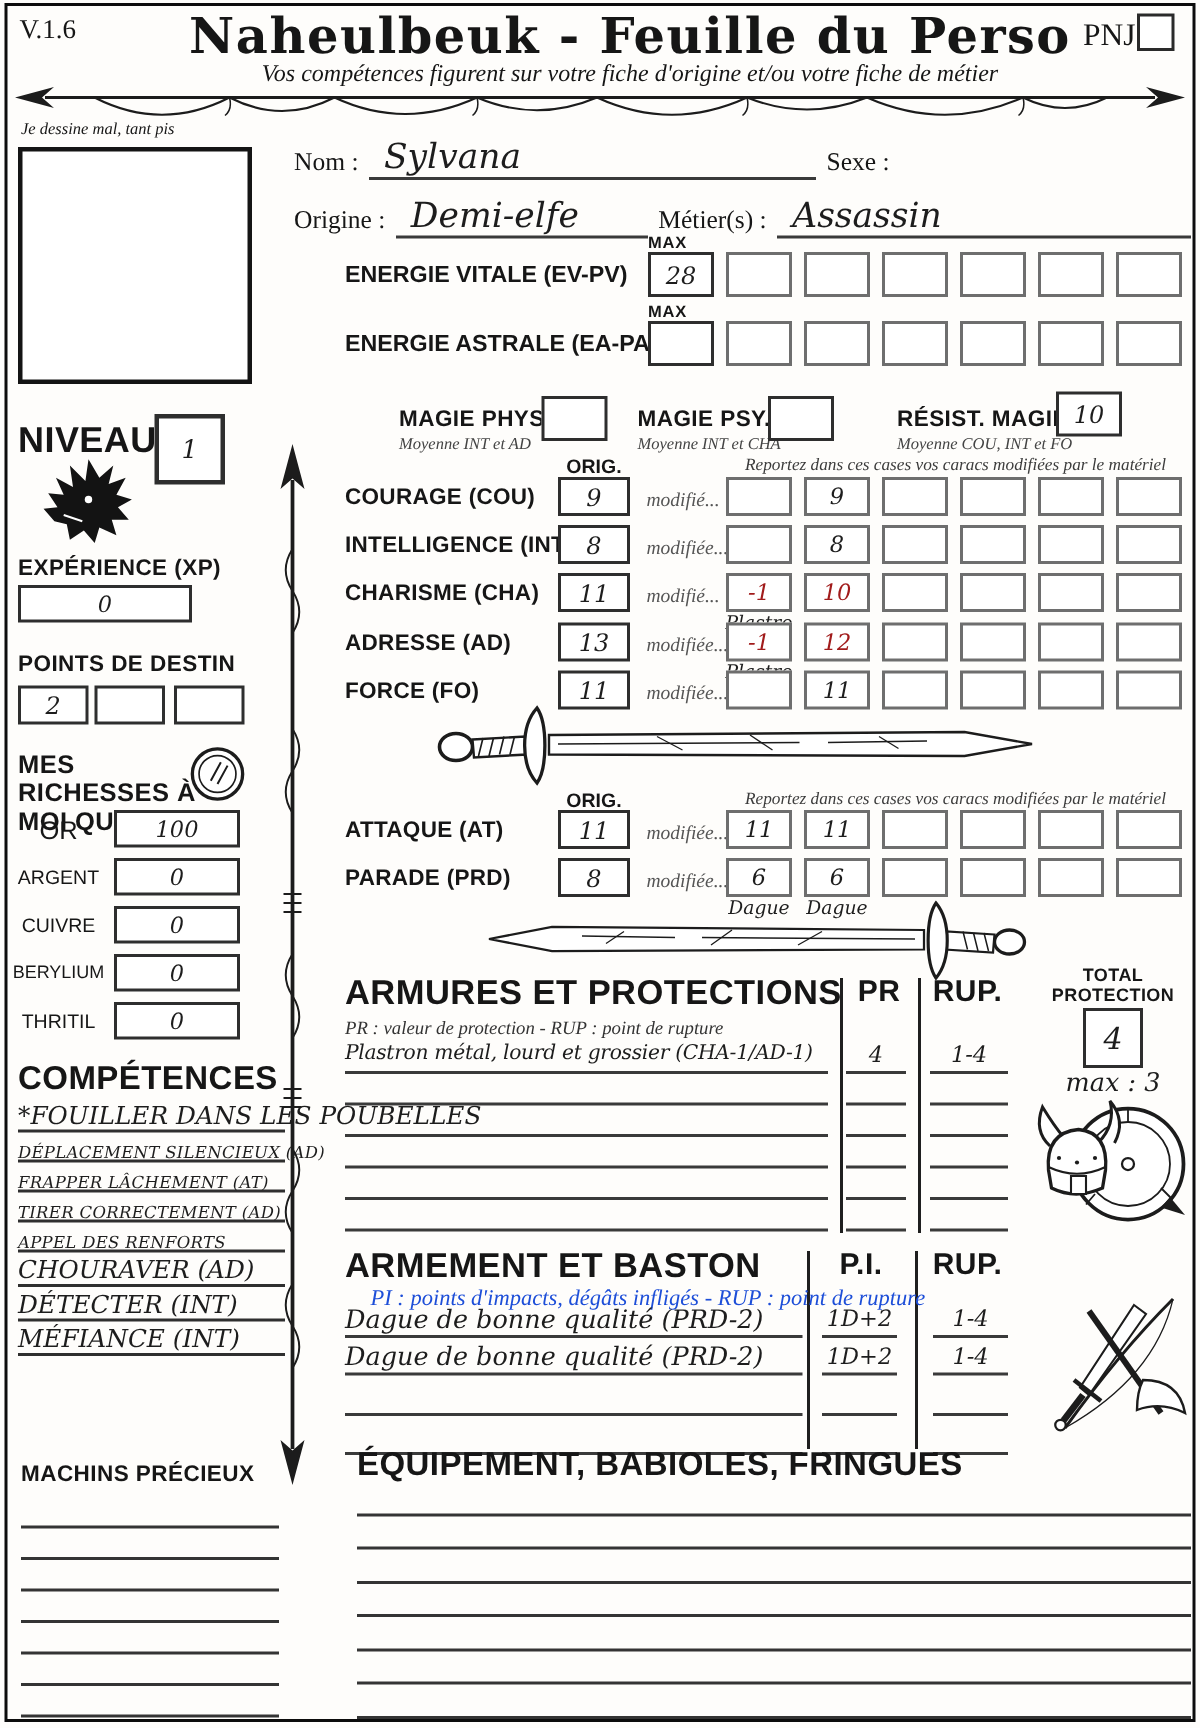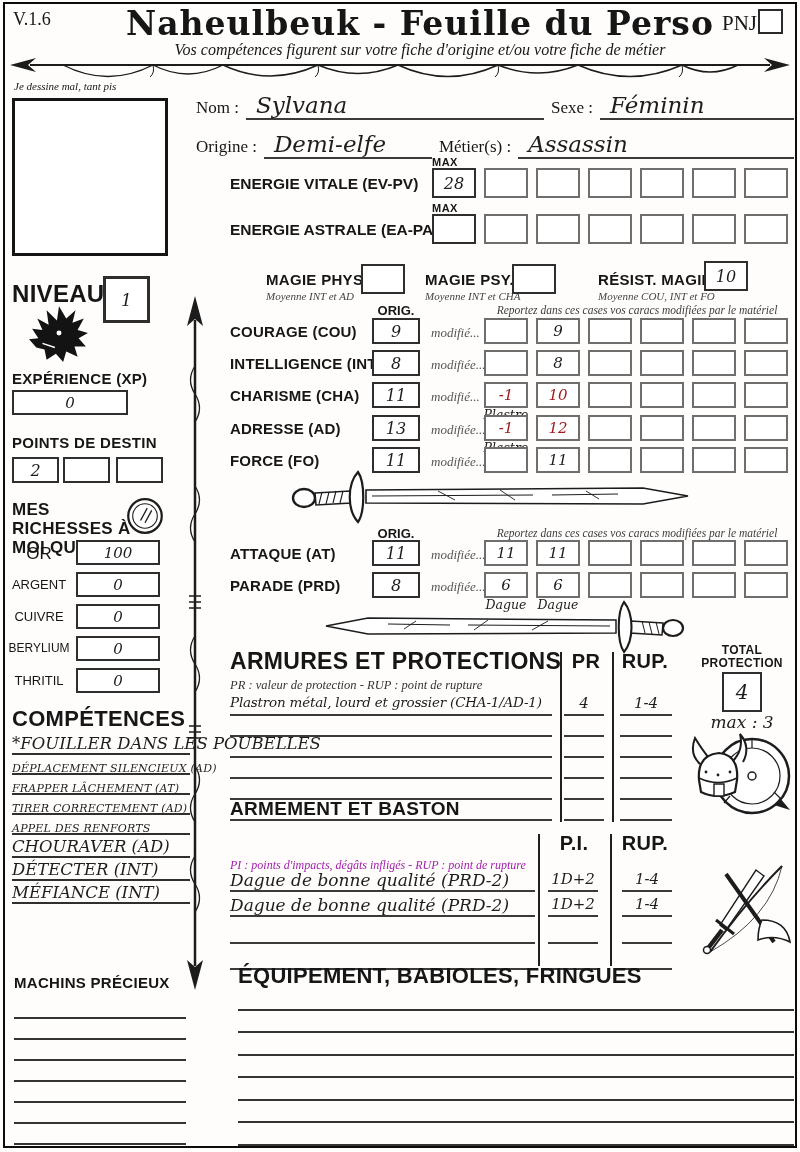--- a/index.html
+++ b/index.html
@@ -78,21 +78,20 @@
     <path d="M145,9 q2,8 -3,12 M310,9 q2,8 -3,12 M490,9 q2,8 -3,12 M674,9 q2,8 -3,12" fill="none" stroke="#1c1c1c" stroke-width="1"></path>
   </svg>
 
   <div class="abs ital" style="left:14px;top:80px;font-size:11px">Je dessine mal, tant pis</div>
   <div class="abs" style="left:12px;top:98px;width:156px;height:158px;border:3px solid #141414;background:#fff"></div>
 
   <div class="idrow" style="left:196px;top:92px;right:6px">
     <span class="idlabel">Nom :</span>
     <span class="idval hw" style="width:298px">Sylvana</span>
     <span class="idlabel">Sexe :</span>
-    <span class="idval hw" style="flex:1">Féminin</span>
   </div>
   <div class="idrow" style="left:196px;top:131px;right:6px">
     <span class="idlabel">Origine :</span>
     <span class="idval hw" style="width:168px">Demi-elfe</span>
     <span class="idlabel">Métier(s) :</span>
     <span class="idval hw" style="flex:1">Assassin</span>
   </div>
 
   <div class="abs maxlab" style="top:156px">MAX</div>
   <div class="erow" style="top:168px">
@@ -385,26 +384,26 @@
     <path d="M14,36 Q3,26 9,10 Q17,23 23,30" fill="#fff" stroke="#1c1c1c" stroke-width="2"></path>
     <path d="M46,34 Q58,22 54,6 Q65,19 57,34" fill="#fff" stroke="#1c1c1c" stroke-width="2"></path>
     <path d="M13,52 Q11,27 33,25 Q53,27 51,52 L49,64 Q31,72 15,64 Z" fill="#fff" stroke="#1c1c1c" stroke-width="2.2"></path>
     <path d="M13,50 Q32,59 51,50" fill="none" stroke="#1c1c1c" stroke-width="1.4"></path>
     <path d="M28,56 L38,56 L38,68 L28,68 Z" fill="#fff" stroke="#1c1c1c" stroke-width="1.4"></path>
     <circle cx="20" cy="44" r="1.4" fill="#1c1c1c"></circle>
       <circle cx="32" cy="47" r="1.4" fill="#1c1c1c"></circle>
       <circle cx="44" cy="44" r="1.4" fill="#1c1c1c"></circle>
   </svg>
 
-  <div class="abs hd" style="left:230px;top:798px;font-size:19px">ARMEMENT ET BASTON</div>
+  <div class="abs hd" style="left:230px;top:830px;font-size:23px">ARMEMENT ET BASTON</div>
   <div class="vline" style="left:538px;top:834px;height:132px"></div>
   <div class="vline" style="left:610px;top:834px;height:132px"></div>
   <div class="abs hd ctr" style="left:540px;top:832px;width:68px;font-size:20px">P.I.</div>
   <div class="abs hd ctr" style="left:612px;top:832px;width:66px;font-size:20px">RUP.</div>
-  <div class="abs ital" style="left:230px;top:858px;font-size:12px;color:#a21caf">PI : points d'impacts, dégâts infligés - RUP : point de rupture</div>
+  <div class="abs ital" style="left:247px;top:858px;font-size:15px;color:#1d4ed8">PI : points d'impacts, dégâts infligés - RUP : point de rupture</div>
 
   <div class="trow" style="left:230px;top:870px;width:444px">
     <span class="tname hw" style="width:305px;font-size:17px">Dague de bonne qualité (PRD-2)</span>
     <span class="tcell hw v15" style="left:318px;width:50px">1D+2</span>
     <span class="tcell hw v15" style="left:392px;width:50px">1-4</span>
   </div>
   <div class="trow" style="left:230px;top:895px;width:444px">
     <span class="tname hw" style="width:305px;font-size:17px">Dague de bonne qualité (PRD-2)</span>
     <span class="tcell hw v15" style="left:318px;width:50px">1D+2</span>
     <span class="tcell hw v15" style="left:392px;width:50px">1-4</span>

